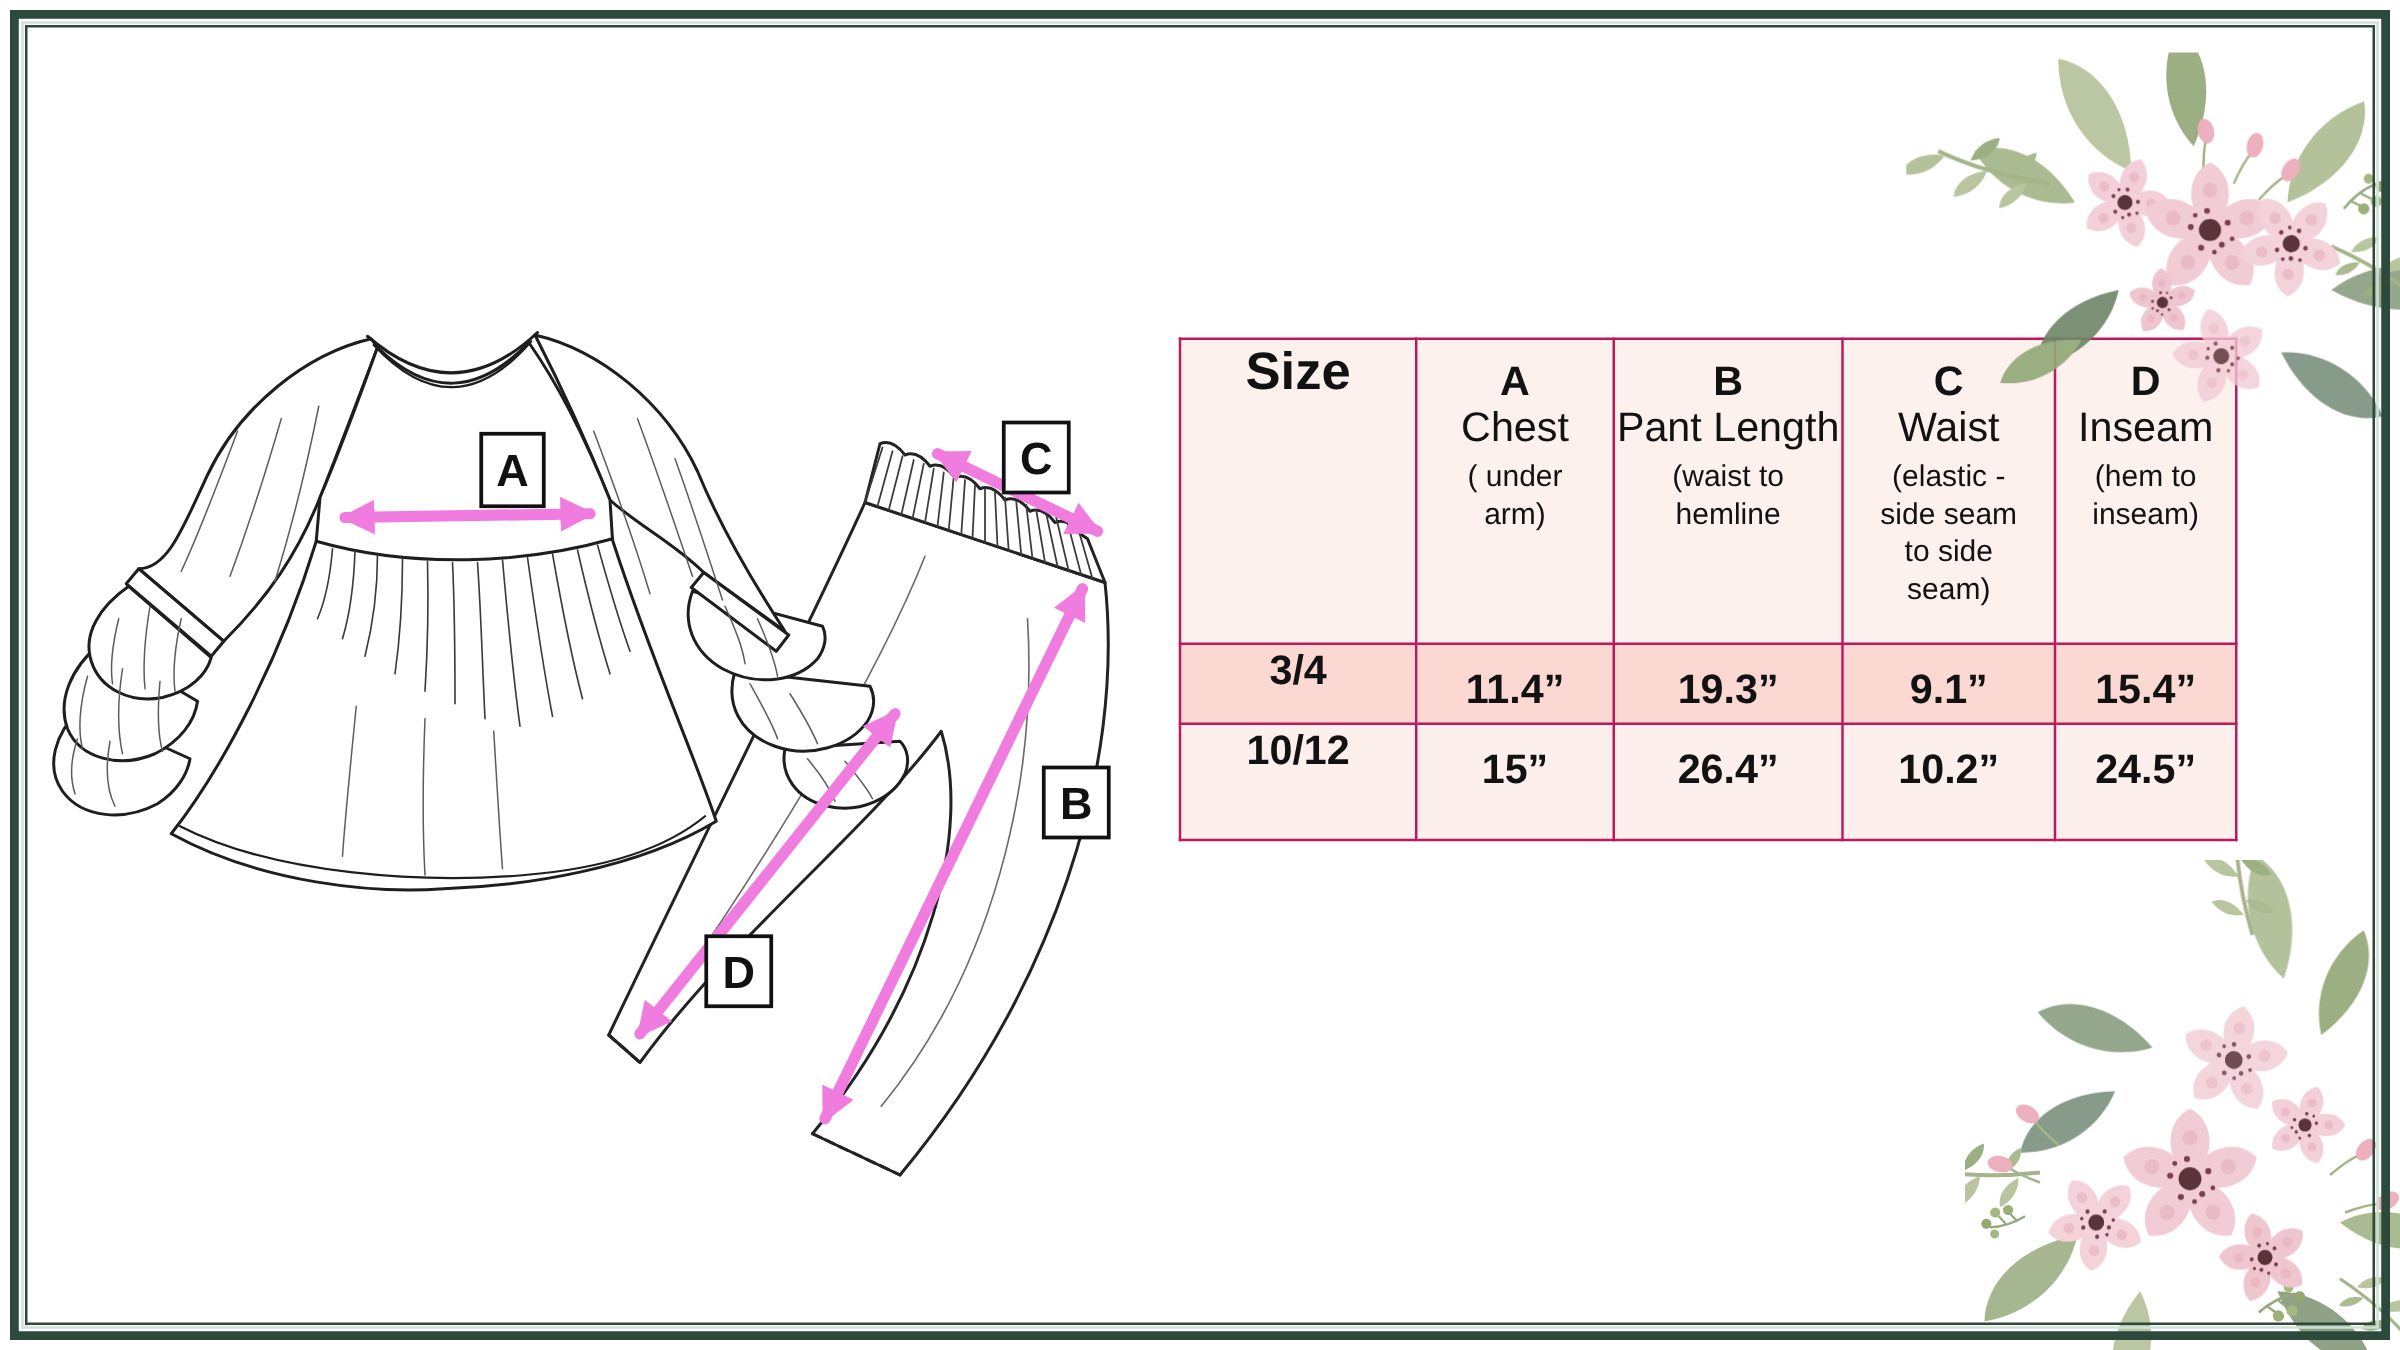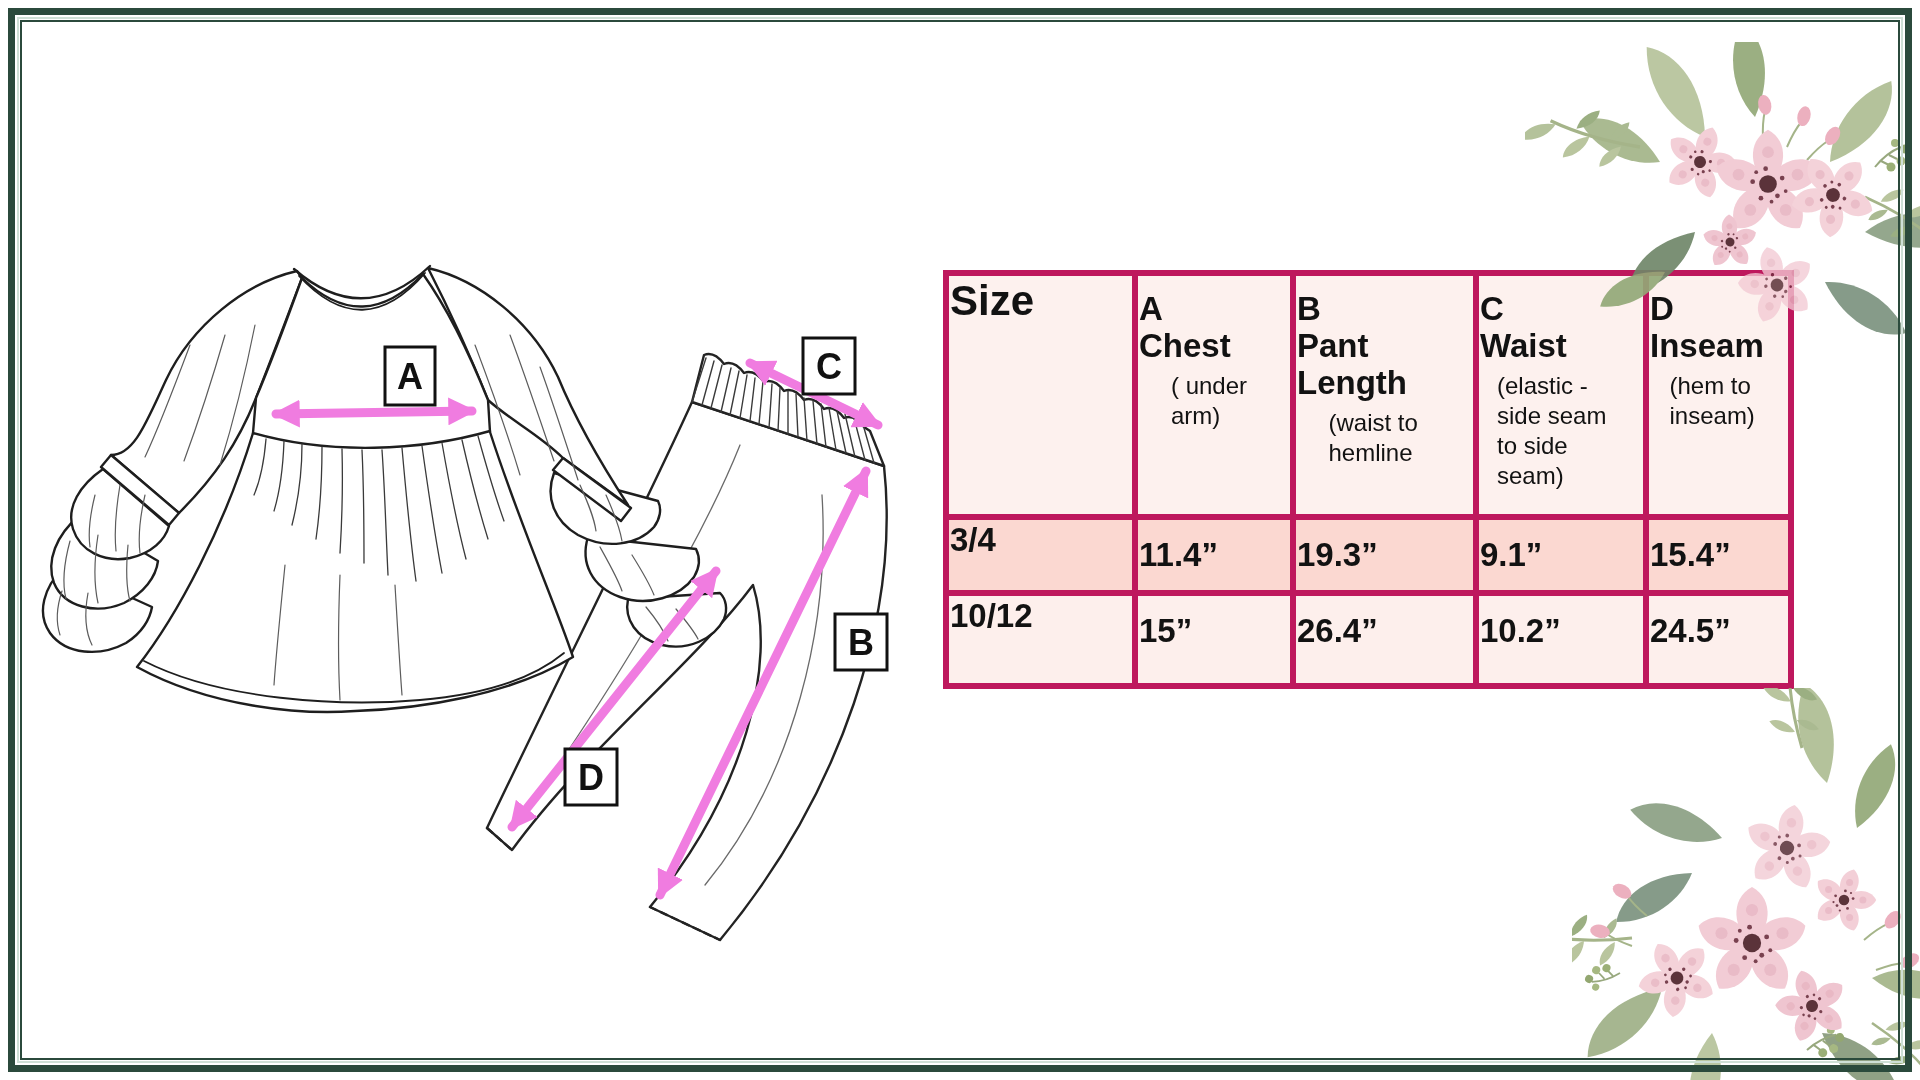--- a/index.html
+++ b/index.html
@@ -8,31 +8,31 @@
     font-family:"Liberation Sans", sans-serif;overflow:hidden;color:#121212;
   }
   
   .frame-outer{position:absolute;inset:8px;border:7px solid #2b4a3c;pointer-events:none;z-index:6;}
   .frame-mid{position:absolute;inset:17px;border:2px solid #cfe0d6;pointer-events:none;z-index:6;}
   .frame-inner{position:absolute;inset:20px;border:2px solid #2b4a3c;pointer-events:none;z-index:6;}
 
   
   .size-table-wrap{position:absolute;left:943px;top:270px;z-index:2;}
   table.size-table{border-collapse:collapse;table-layout:fixed;width:845px;}
-  table.size-table td{border:6px solid #be185d;text-align:left;vertical-align:top;overflow:hidden;}
+  table.size-table td{border:2px solid #be185d;text-align:center;vertical-align:top;overflow:hidden;}
   tr.r-head{height:244px;}
-  tr.r-data{height:76px;}
+  tr.r-data{height:64px;}
   tr.r-data2{height:83px;}
   tr.r-last{height:93px;margin-top:17px;}
   td.hd{background:#fdf1ee;padding-top:10px;}
   td.hd-size{background:#fdf1ee;vertical-align:middle;font-size:42px;font-weight:700;}
   tr.row-pink td{background:#fbd8d1;}
   tr.row-light td{background:#fdefec;}
   .col-letter{display:block;font-size:33px;font-weight:700;line-height:1.15;margin-top:4px;}
-  .col-name{display:block;font-size:33px;font-weight:700;line-height:1.12;}
+  .col-name{display:block;font-size:33px;font-weight:400;line-height:1.12;}
   .col-note{display:block;font-size:24px;font-weight:400;line-height:1.25;margin:6px auto 0 auto;}
   .note-0{max-width:86px;}
   .note-1{max-width:112px;}
   .note-2{max-width:128px;}
   .note-3{max-width:98px;}
   td.sz{font-size:33px;font-weight:700;vertical-align:middle;padding-bottom:10px;}
   td.val{font-size:33px;font-weight:600;vertical-align:middle;padding-top:16px;}
 
   
   .illu{position:absolute;left:40px;top:195px;z-index:2;}

